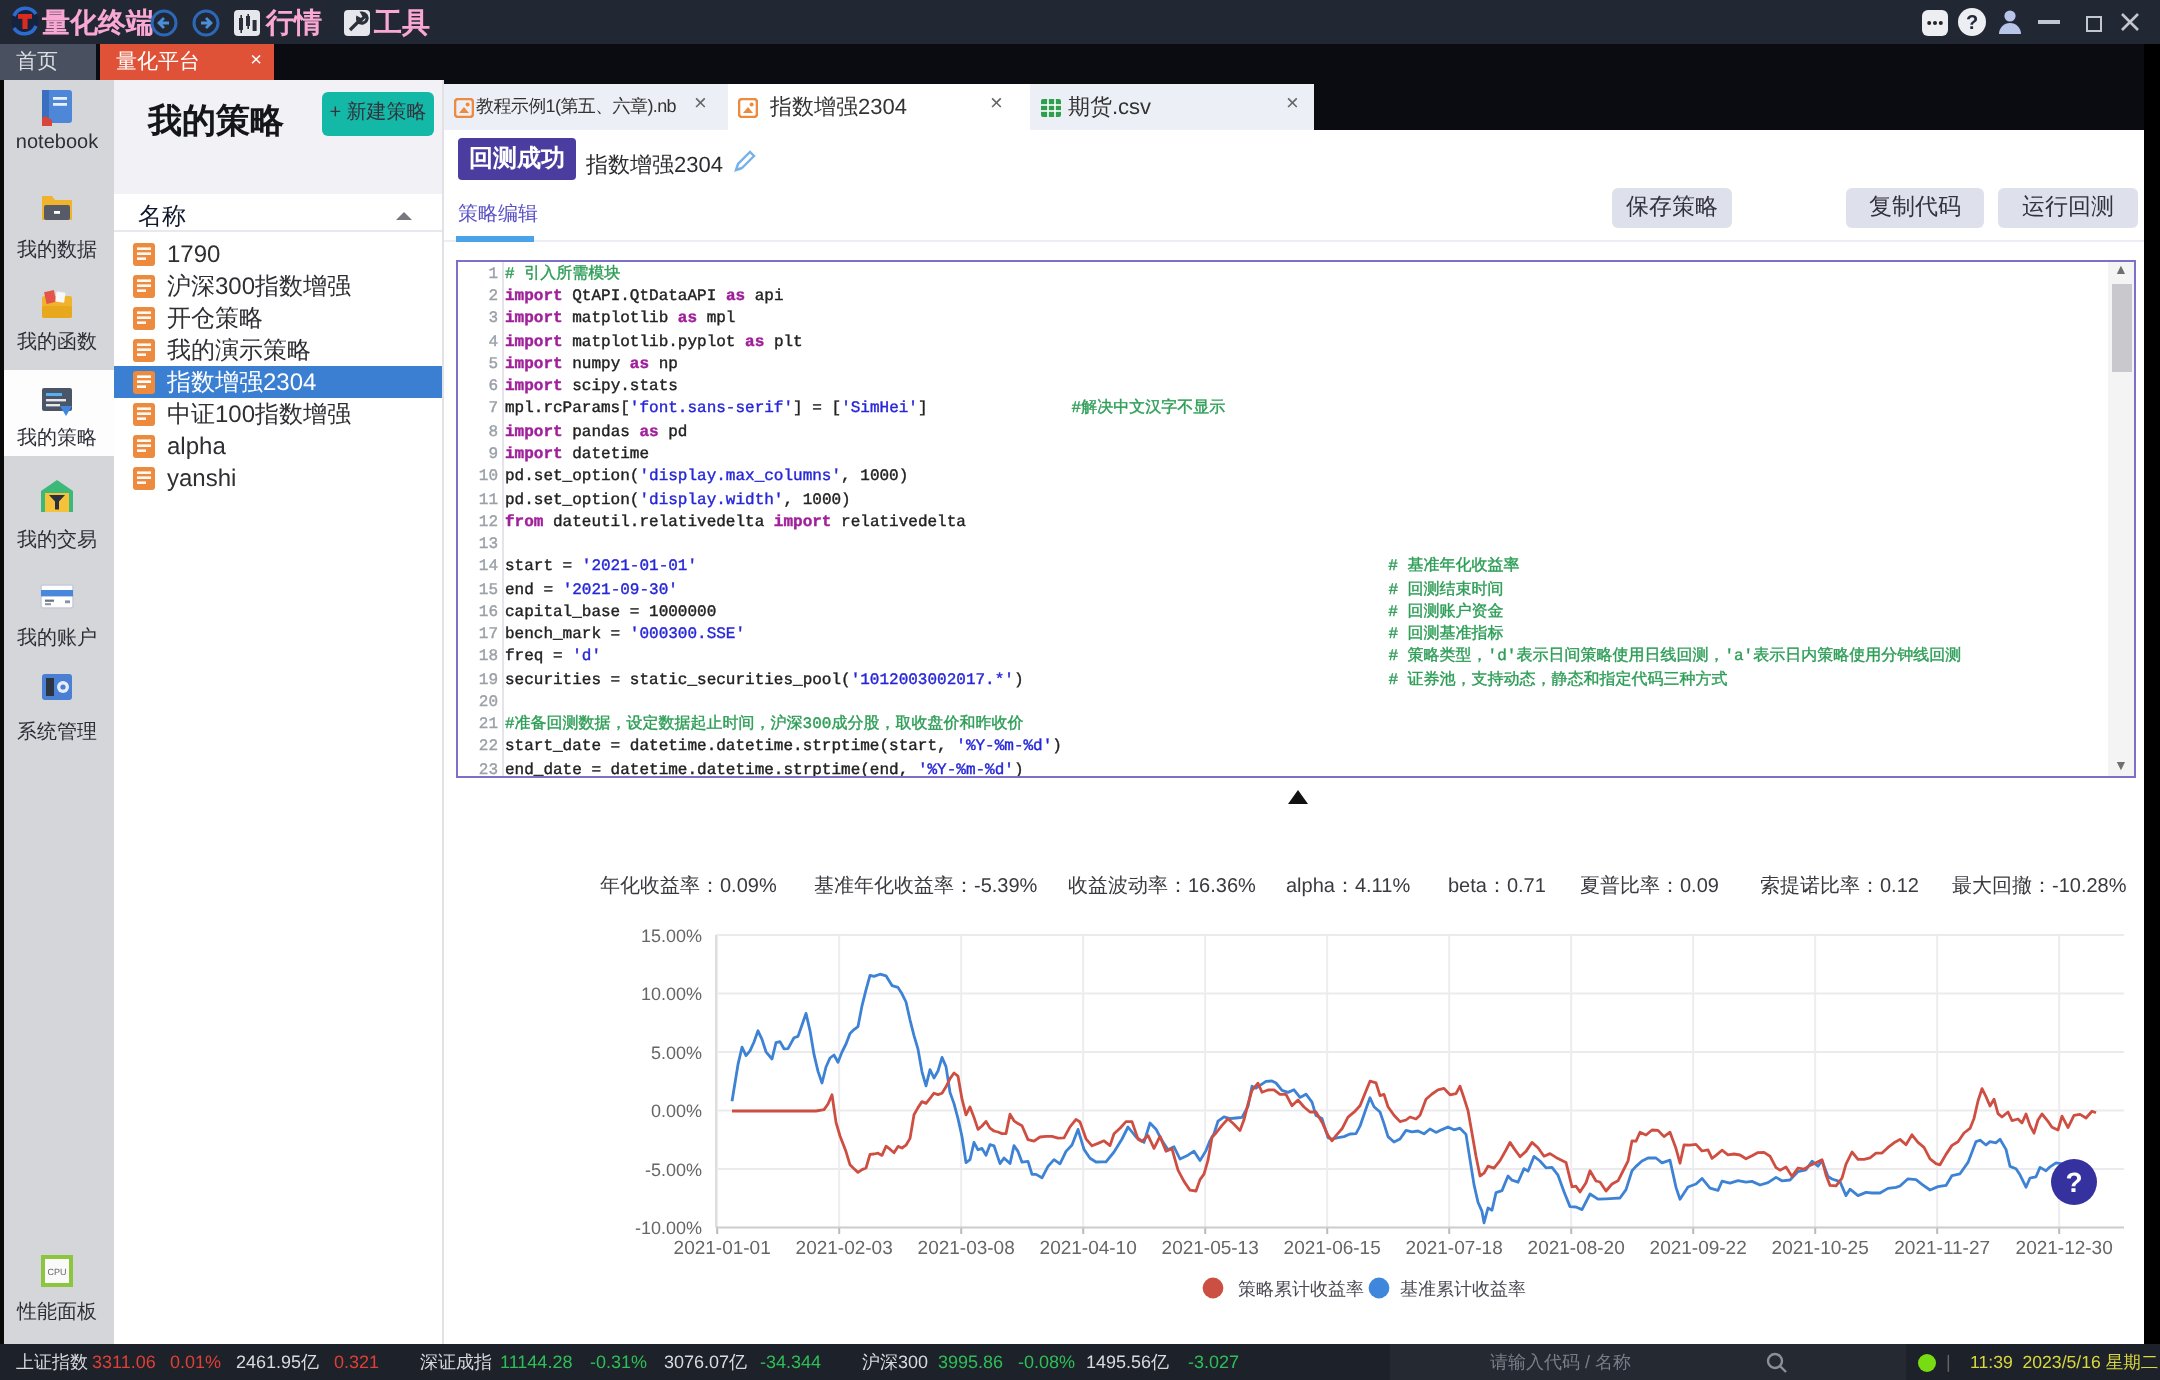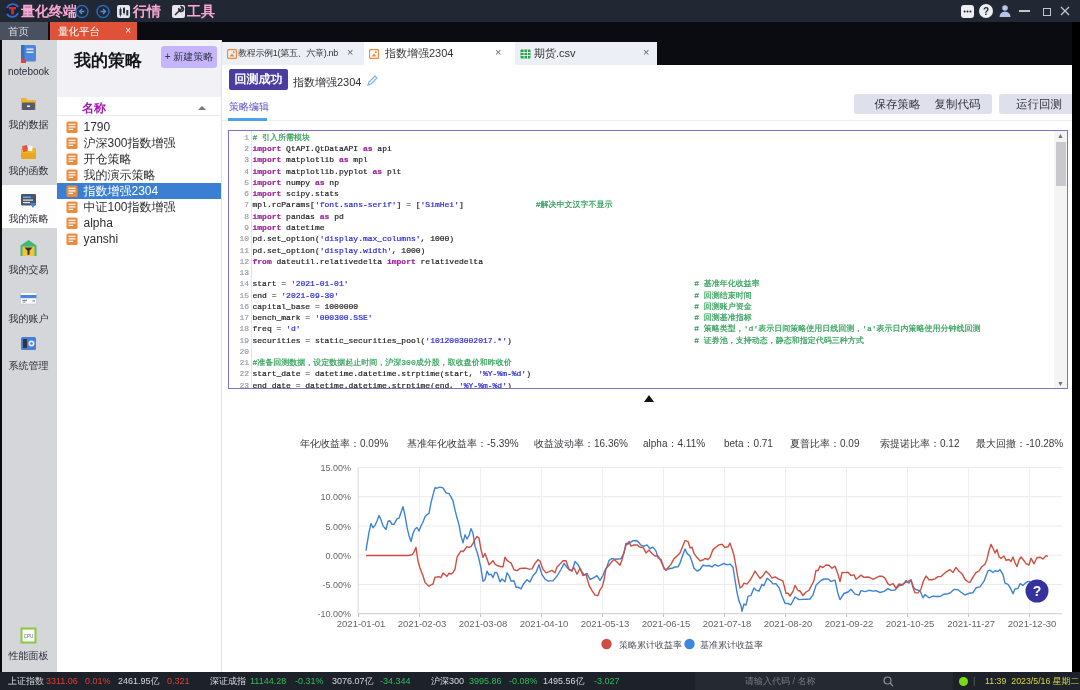--- a/index.html
+++ b/index.html
@@ -166,23 +166,23 @@
 <svg class="abs" style="left:19px;top:587px" width="19" height="18" viewBox="0 0 19 18">
 <rect x="2.5" y="1.5" width="14" height="14" fill="#fafafa" stroke="#8cc63f" stroke-width="2"></rect>
 <text x="9.5" y="10.5" text-anchor="middle" font-size="4.5" fill="#666" font-family="Liberation Sans">CPU</text>
       </svg>
 <div class="sideitem" style="top:609px">性能面板</div>
 </div>
 
 <div class="panel">
   <div class="panelhead">
     <div class="abs" style="left:17px;top:9px;font-size:17px;font-weight:bold;color:#15161a">我的策略</div>
-    <div class="abs" style="left:104px;top:6px;width:56px;height:22px;background:#c4b5fd;border-radius:3px;font-size:10px;color:#33333d;text-align:center;line-height:22px">+ 新建策略</div>
+    <div class="abs" style="left:104px;top:6px;width:56px;height:22px;background:#14b8a6;border-radius:3px;font-size:10px;color:#33333d;text-align:center;line-height:22px">+ 新建策略</div>
   </div>
-  <div class="abs" style="left:25px;top:60px;font-size:12px;font-weight:bold;color:#a21caf">名称</div>
+  <div class="abs" style="left:12px;top:60px;font-size:12px;font-weight:normal;color:#0f172a">名称</div>
   <div class="abs" style="left:141px;top:66px;width:0;height:0;border-left:4px solid transparent;border-right:4px solid transparent;border-bottom:4.5px solid #77777f"></div>
   <div class="abs" style="left:0;top:74.5px;width:164px;height:1px;background:#e8e8ee"></div>
   <div class="row" style="top:78.6px">
         <svg class="rowico" width="12" height="12.5" viewBox="0 0 12 12.5">
           <rect x="0.5" y="0.5" width="11" height="11.5" rx="1.5" fill="#ed8a3d"></rect>
           <rect x="2.5" y="2.7" width="7" height="1.3" fill="#fff" opacity="0.95"></rect>
           <rect x="2.5" y="5.2" width="7" height="1.3" fill="#fff" opacity="0.95"></rect>
           <rect x="2.5" y="7.7" width="4.5" height="1.3" fill="#fff" opacity="0.95"></rect>
         </svg>
         <span class="rowtxt">1790</span>
@@ -285,23 +285,23 @@
 </div>
 
 <div class="abs" style="left:229px;top:69px;width:59px;height:21px;background:#4b3da0;border-radius:2px;color:#fff;font-size:12px;font-weight:bold;text-align:center;line-height:21px">回测成功</div>
 <div class="abs" style="left:293px;top:75px;font-size:11px;color:#2c2c30">指数增强2304</div>
 <svg class="abs" style="left:367px;top:75px" width="11" height="11" viewBox="0 0 11 11">
       <path d="M1 10 L2 7 L8 1 L10 3 L4 9 Z M1 10 L3.5 9.3" fill="none" stroke="#77b1ea" stroke-width="1.2"></path>
     </svg>
 <div class="abs" style="left:229px;top:100px;font-size:10px;color:#5950c5">策略编辑</div>
 <div class="abs" style="left:222px;top:120px;width:850px;height:1px;background:#eceef4"></div>
 <div class="abs" style="left:228px;top:118px;width:39px;height:2.5px;background:#4aa3e8"></div>
-<div class="btn" style="left:854px;top:94px;width:87px">保存策略</div>
+<div class="btn" style="left:806px;top:94px;width:60px">保存策略</div>
 <div class="btn" style="left:923px;top:94px;width:69px">复制代码</div>
-<div class="btn" style="left:999px;top:94px;width:80px">运行回测</div>
+<div class="btn" style="left:999px;top:94px;width:70px">运行回测</div>
 
 <div class="editor">
   <pre class="gut">1
 2
 3
 4
 5
 6
 7
 8

